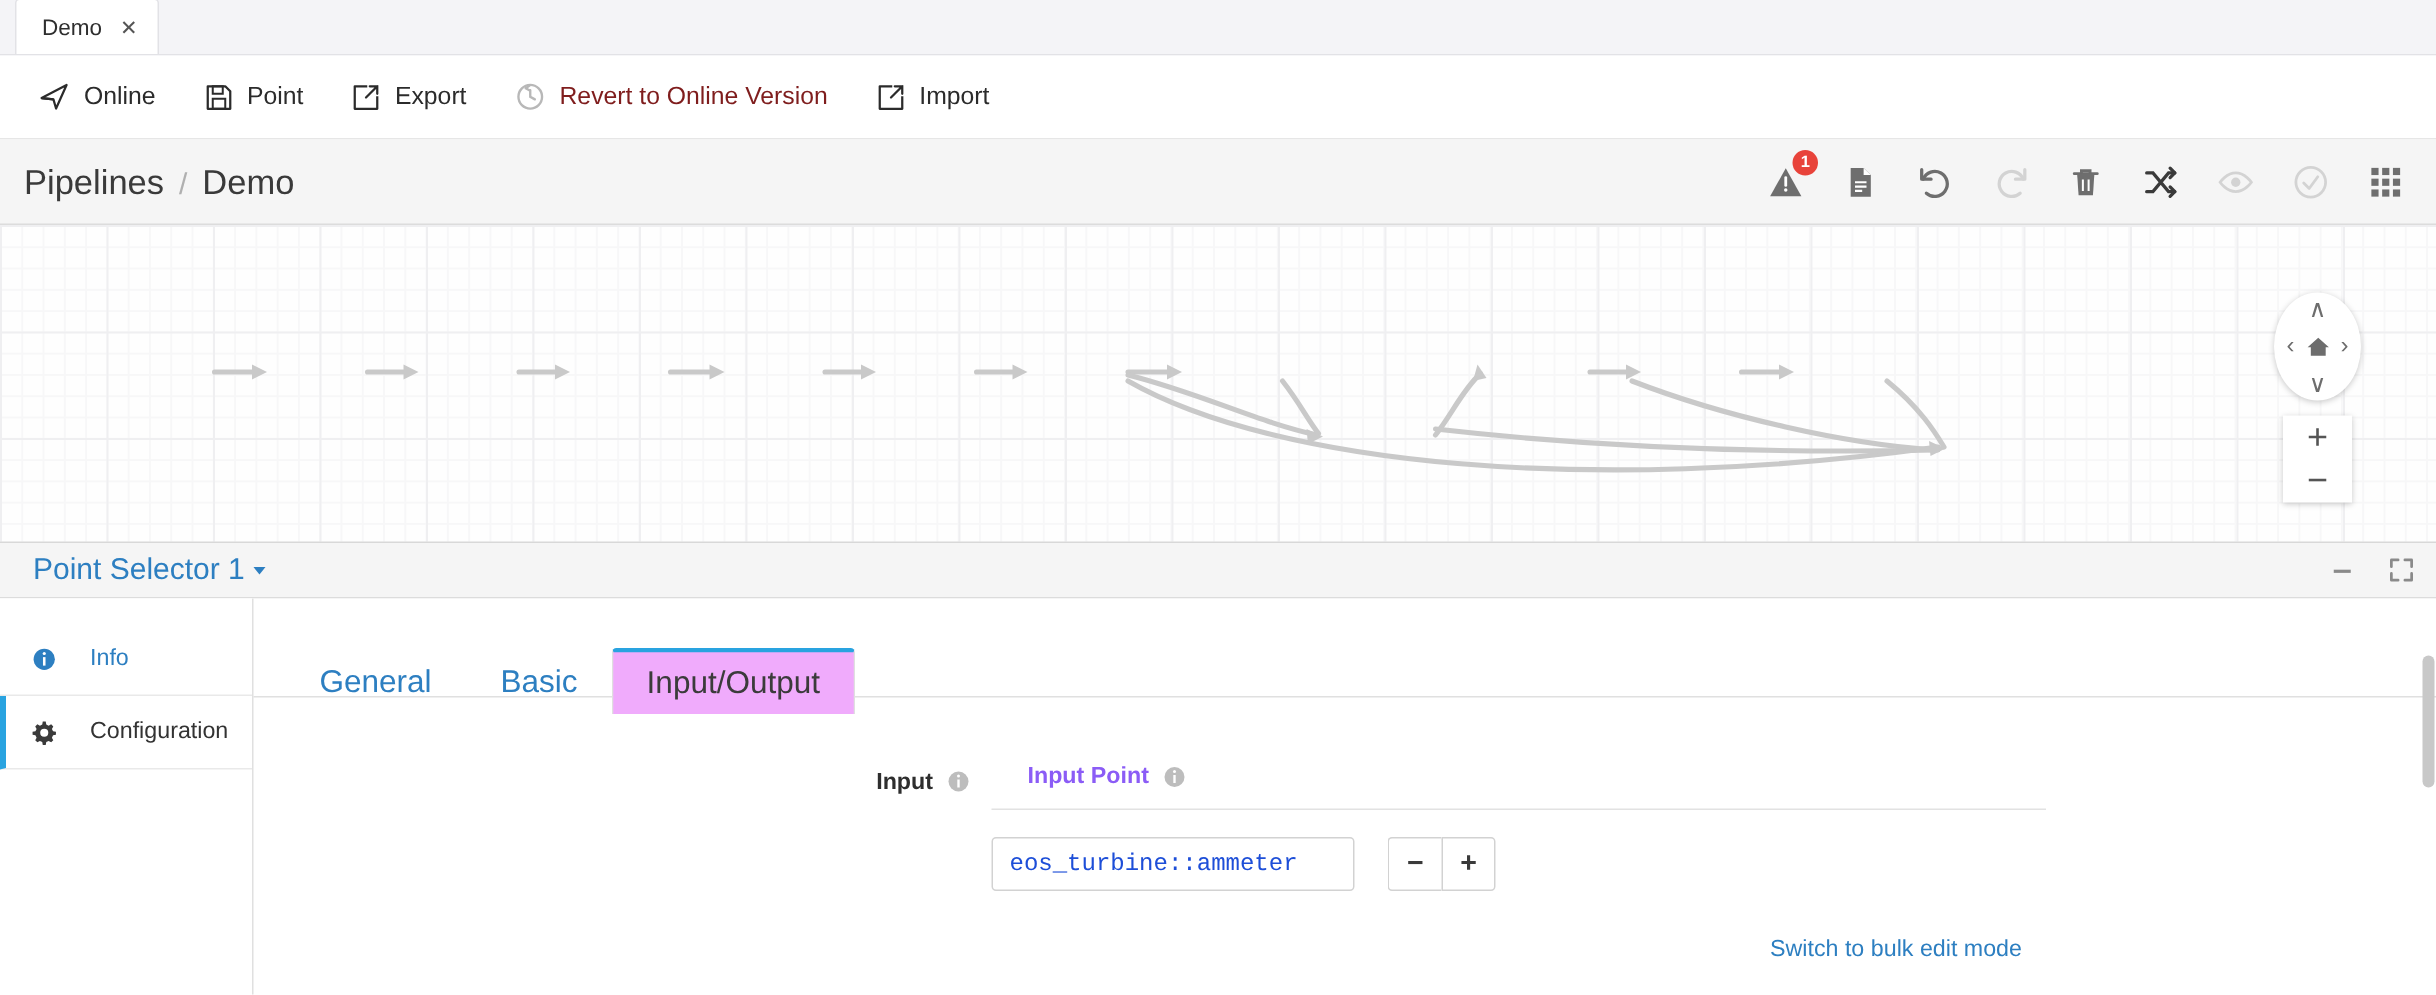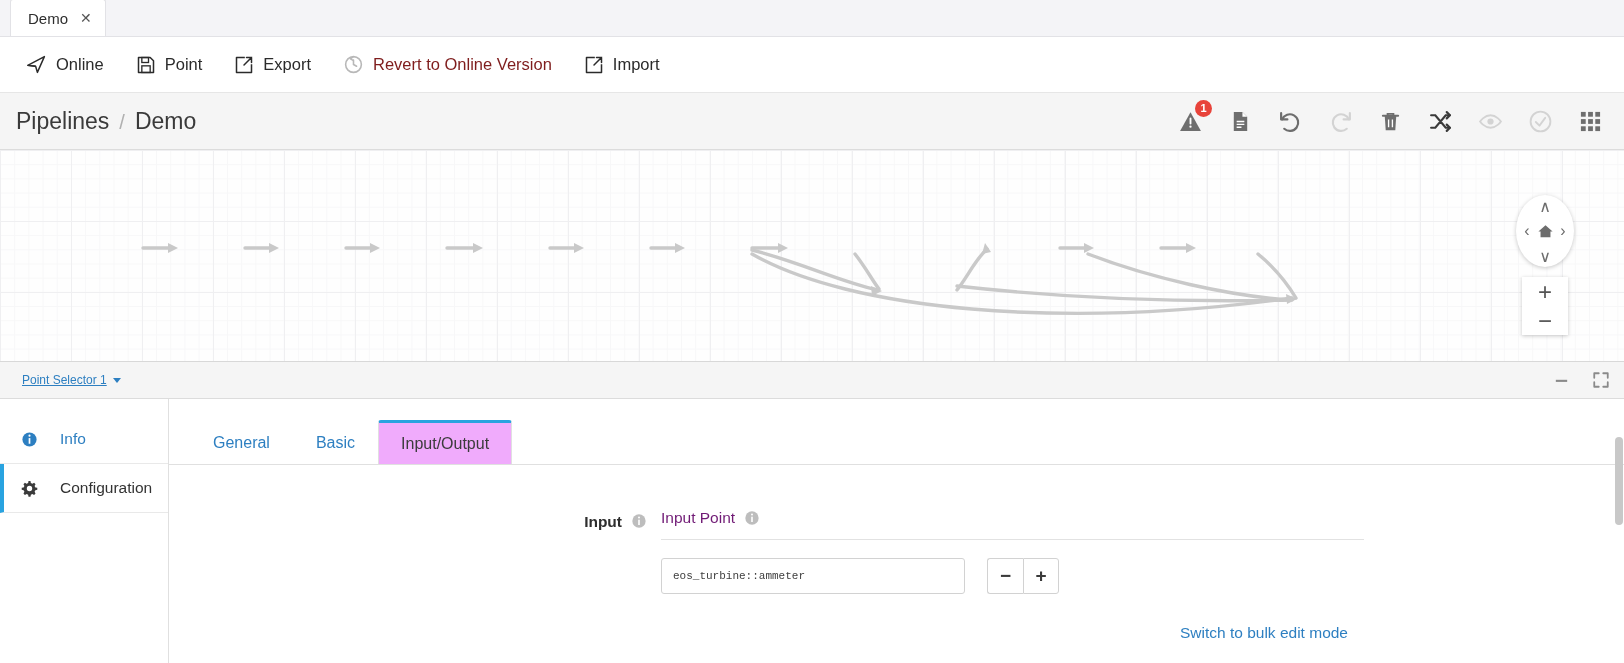--- a/index.html
+++ b/index.html
@@ -105,21 +105,21 @@
   }
   .zb { height: 29px; display: flex; align-items: center; justify-content: center;
         font-size: 24px; color: #555; cursor: pointer; line-height: 1; }
 
   
   .panelhdr {
     height: 37px; background: #f5f5f5;
     border-bottom: 1px solid #dcdcdc;
     display: flex; align-items: center; padding: 0 14px 0 22px;
   }
-  .panelhdr .ptitle { font-size: 12px; color: #2d7fc1; cursor: pointer; text-decoration: underline; }
+  .panelhdr .ptitle { font-size: 20px; color: #2d7fc1; cursor: pointer; }
   .caret {
     display: inline-block; margin-left: 6px;
     border-left: 4.5px solid transparent; border-right: 4.5px solid transparent;
     border-top: 5.5px solid #2d7fc1; vertical-align: middle;
   }
   .panelhdr .hdrtools { margin-left: auto; display: flex; align-items: center; gap: 22px; }
   .htool { cursor: pointer; display: flex; align-items: center; justify-content: center; }
 
   .panelbody { display: flex; height: 301px; background: #fff; }
   .leftnav { width: 169px; flex: none; border-right: 1px solid #e0e0e0; padding-top: 16px; background:#fff; }
@@ -130,47 +130,47 @@
   }
   .lnav.link { color: #2d7fc1; }
   .lnav.active { color: #333; border-left: 4px solid #29a3e0; padding-left: 17px; }
   .lnav .lnic { display: flex; align-items: center; }
 
   .panelmain { flex: 1; position: relative; padding-top: 21px; }
   .tabrow { display: flex; align-items: flex-end; height: 45px; padding-left: 21px;
             border-bottom: 1px solid #e0e0e0; }
   .ptab {
     height: 44px; display: flex; align-items: center; padding: 0 22px;
-    font-size: 16px; color: #2d7fc1; cursor: pointer;
+    font-size: 21px; color: #2d7fc1; cursor: pointer;
     border: 1px solid transparent; border-bottom: none;
-    position: relative; top: 0;
+    position: relative; top: 12px;
   }
   .ptab.active {
     color: #3b3b3b; background: #f0abfc;
     border-color: #e0e0e0; border-top: 3px solid #29a3e0;
     border-top-left-radius: 3px; border-top-right-radius: 3px;
   }
 
   .formarea { padding-top: 44px; display: flex; }
   .inputlabelcol {
     width: 492px; flex: none; text-align: center;
     padding-right: 14px; display: flex; align-items: flex-start;
     justify-content: flex-end; gap: 9px; padding-top: 4px;
   }
   .inputlabelcol .lbl { font-size: 15.5px; font-weight: bold; color: #2e2e2e; }
   .fieldcol { flex: 1; padding-right: 260px; }
   .fieldhdr { display: flex; align-items: center; gap: 9px; padding-bottom: 12px; }
-  .fieldhdr .lbl { font-size: 15.5px; font-weight: normal; color: #701a75; }
+  .fieldhdr .lbl { font-size: 15.5px; font-weight: bold; color: #8b5cf6; margin-left: 24px; }
   .rule { height: 1px; background: #e2e2e2; width: 100%; }
   .fieldrow { display: flex; align-items: center; gap: 22px; padding-top: 18px; }
   .txtin {
-    width: 304px; height: 36px;
+    width: 242px; height: 36px;
     border: 1px solid #d2d2d2; border-radius: 3px;
-    padding: 0 11px; font-size: 11px;
-    font-family: "Liberation Mono", monospace; color: #404040;
+    padding: 0 11px; font-size: 16px;
+    font-family: "Liberation Mono", monospace; color: #1d4ed8;
     background: #fff; outline: none;
   }
   .stepper { display: flex; }
   .stepbtn {
     width: 36px; height: 36px; border: 1px solid #d2d2d2; background: #fff;
     display: flex; align-items: center; justify-content: center;
     font-size: 19px; color: #3a3a3a; cursor: pointer; font-weight: bold;
   }
   .stepbtn.minus { border-top-left-radius: 3px; border-bottom-left-radius: 3px; border-right: none; }
   .stepbtn.plus  { border-top-right-radius: 3px; border-bottom-right-radius: 3px; }

